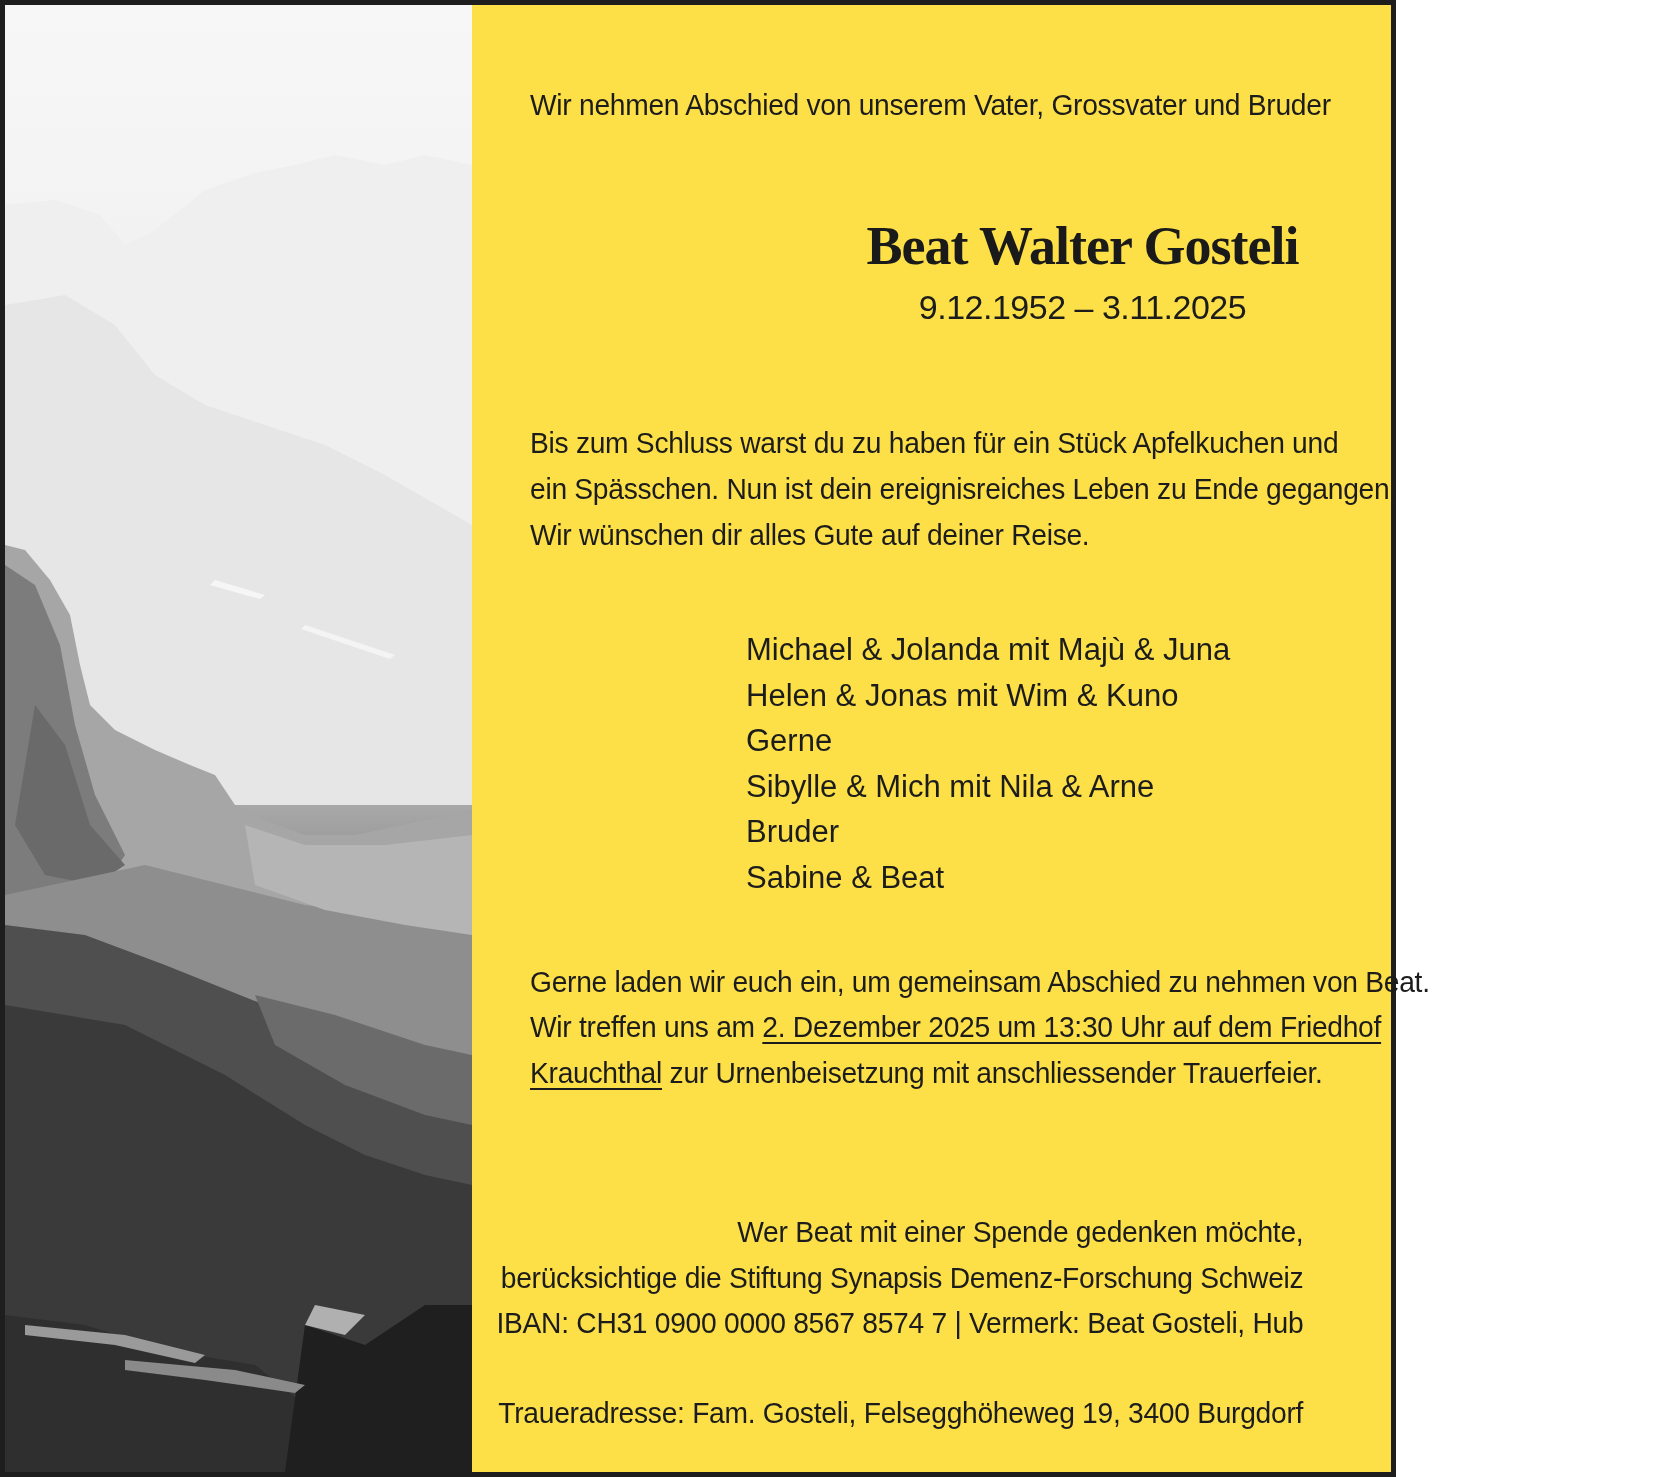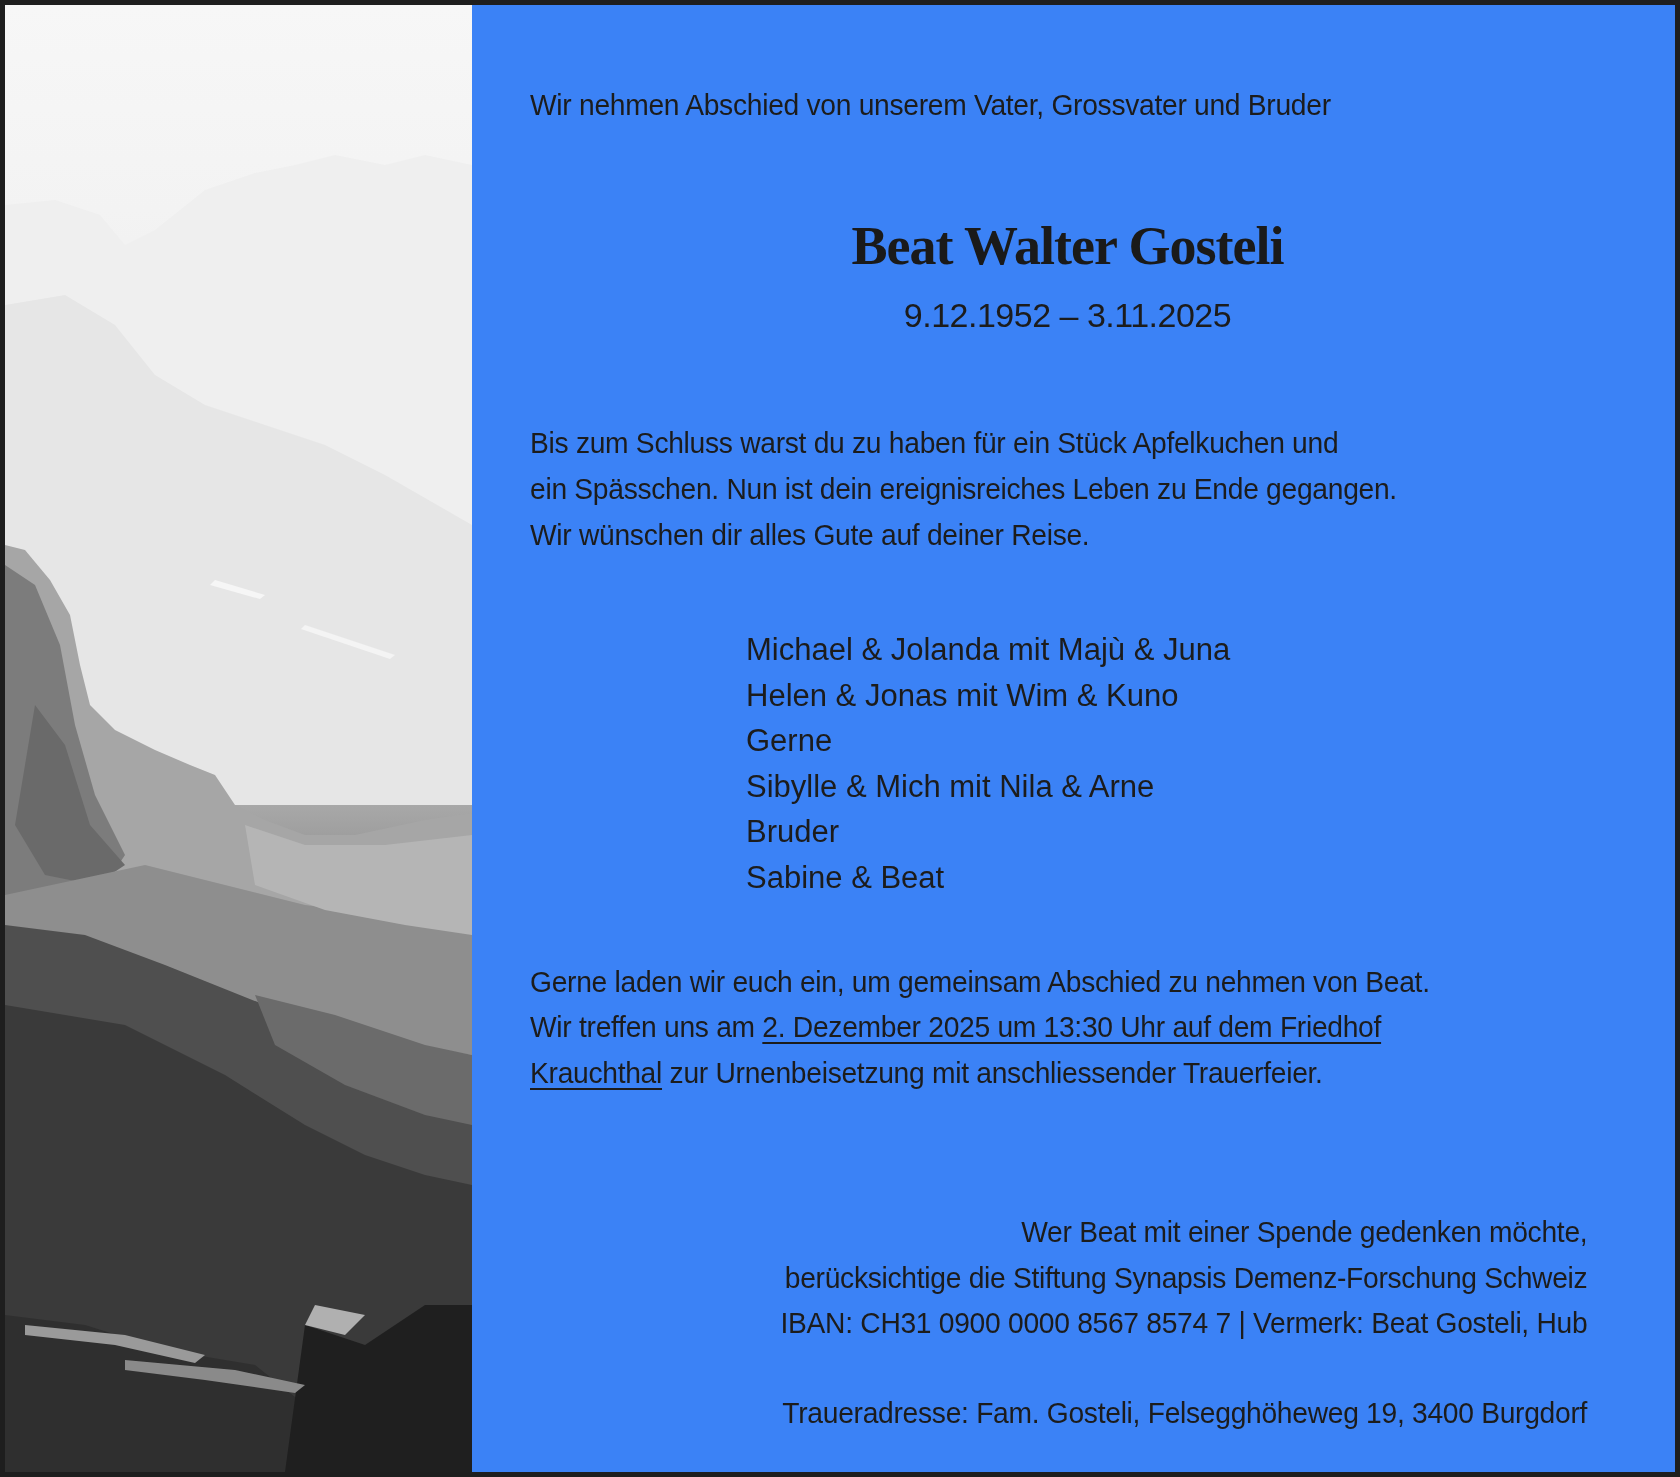--- a/index.html
+++ b/index.html
@@ -1,35 +1,35 @@
 <!DOCTYPE html>
 <html><head>
 <meta charset="utf-8">
 <style>
   html, body { margin: 0; padding: 0; background: #ffffff; }
   body { width: 1680px; height: 1477px; overflow: hidden; position: relative; }
   .frame {
-    position: absolute; left: 0; top: 0; width: 1680px; height: 1477px;
-    box-sizing: border-box; border: 5px solid #1e1e1e; background: #3b82f6;
+    position: absolute; left: 0; top: 0; width: 1396px; height: 1477px;
+    box-sizing: border-box; border: 5px solid #1e1e1e; background: #fde047;
   }
   
   .photo {
     position: absolute; left: 0; top: 0; width: 467px; height: 1467px; overflow: hidden;
     background: linear-gradient(180deg, #f7f7f7 0%, #f3f3f3 14%, #ececec 28%, #e2e2e2 36%, #bdbdbd 50%, #8f8f8f 60%, #5e5e5e 72%, #3e3e3e 84%, #2b2b2b 100%);
   }
   .photo svg { position: absolute; left: 0; top: 0; width: 467px; height: 1467px; }
 
   
   .txt { position: absolute; font-family: "Liberation Sans", "DejaVu Sans", sans-serif; color: #1c1c1c; white-space: nowrap; }
   .body-line { font-size: 30px; letter-spacing: -0.3px; line-height: 46px; transform: scaleX(0.94); transform-origin: left center; }
   .name-title {
     font-family: "Liberation Serif", "DejaVu Serif", serif; font-weight: bold;
     font-size: 54px; letter-spacing: -1px; color: #1a1a1a; left: 0; width: 1680px;
   }
-  .center-block { position: absolute; left: 530px; width: 1065px; text-align: center; }
+  .center-block { position: absolute; left: 545px; width: 1065px; text-align: center; }
   .dates { font-size: 34px; letter-spacing: -0.5px; }
   .names-list { position: absolute; left: 741px; top: 622px; }
   .names-list div { font-family: "Liberation Sans", "DejaVu Sans", sans-serif; font-size: 31px; line-height: 45.5px; color: #1c1c1c; white-space: nowrap; }
   .u { text-decoration: underline; text-underline-offset: 5px; text-decoration-thickness: 2px; }
   .right-block { position: absolute; right: 88px; text-align: right; margin-top: 8px; }
   .right-block div { font-family: "Liberation Sans", "DejaVu Sans", sans-serif; font-size: 30px; line-height: 45.5px; letter-spacing: -0.3px; color: #1c1c1c; white-space: nowrap; transform: scaleX(0.94); transform-origin: right center; }
 </style>
 </head>
 <body>
 
@@ -61,21 +61,21 @@
       <path d="M310 1300 L360 1310 L340 1330 L300 1320 Z" fill="#b0b0b0"></path>
     </svg>
   </div>
 
   <div class="txt body-line" style="left:525px; top:77px;">Wir nehmen Abschied von unserem Vater, Grossvater und Bruder</div>
 
   <div class="center-block" style="top:210px;">
     <div class="txt name-title" style="position:static; width:auto;">Beat Walter Gosteli</div>
   </div>
   <div class="center-block" style="top:283px;">
-    <div class="txt dates" style="position:static;margin-top:8px;">9.12.1952 – 3.11.2025</div>
+    <div class="txt dates" style="position:static;">9.12.1952 – 3.11.2025</div>
   </div>
 
   <div class="txt body-line" style="left:525px; top:415px;">Bis zum Schluss warst du zu haben für ein Stück Apfelkuchen und</div>
   <div class="txt body-line" style="left:525px; top:461px;">ein Spässchen. Nun ist dein ereignisreiches Leben zu Ende gegangen.</div>
   <div class="txt body-line" style="left:525px; top:507px;">Wir wünschen dir alles Gute auf deiner Reise.</div>
 
   <div class="names-list">
     <div>Michael &amp; Jolanda mit Majù &amp; Juna</div>
     <div>Helen &amp; Jonas mit Wim &amp; Kuno</div>
     <div>Gerne</div>

